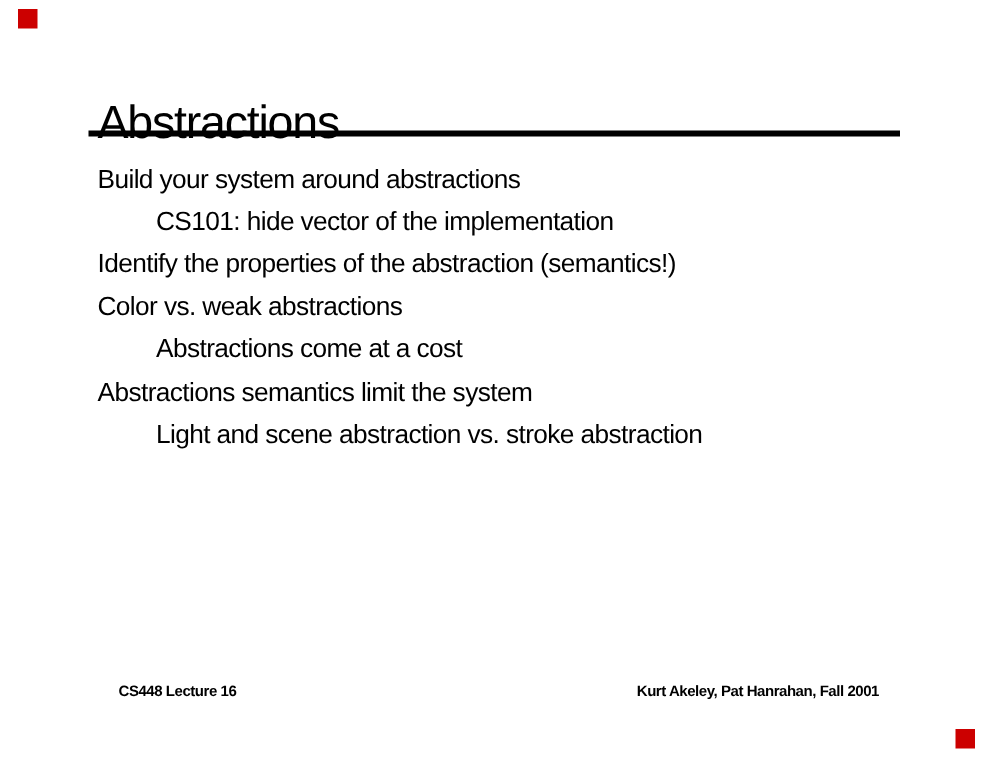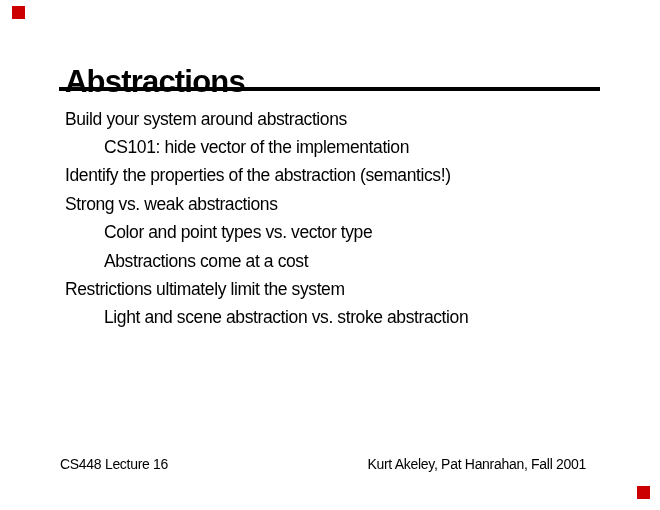--- a/index.html
+++ b/index.html
@@ -15,21 +15,21 @@
     position: absolute;
     width: 13px; height: 13px;
     background: #cc0000; 
   }
   .corner.tl { left: 12px; top: 6px; }
   .corner.br { left: 637px; top: 486px; }
   .slide-title {
     position: absolute;
     left: 65px; top: 45px;
     font-size: 31px;
-    font-weight: bold;
+    font-weight: normal;
     letter-spacing: -0.8px;
     line-height: 1;
     white-space: nowrap;
   }
   .title-rule {
     position: absolute;
     left: 59px; top: 87px;
     width: 541px; height: 4px;
     background: #000000;
   }
@@ -44,42 +44,42 @@
     align-items: center;
     font-size: 17.5px;
     font-weight: normal;
     letter-spacing: -0.4px;
     white-space: nowrap;
   }
   .line.l2 { padding-left: 39px; }
   .footer-left, .footer-right {
     position: absolute;
     top: 456px;
-    font-size: 14px;
-    font-weight: normal;
+    font-size: 10px;
+    font-weight: bold;
     letter-spacing: -0.3px;
     white-space: nowrap;
+    margin-left: 19px;
   }
   .footer-left { left: 60px; }
   .footer-right { right: 74px; }
 </style>
 </head>
 <body style="background: rgb(255, 255, 255); color: rgb(0, 0, 0);">
 
 <div class="corner tl" style="background: rgb(204, 0, 0);"></div>
 <div class="corner br" style="background: rgb(204, 0, 0);"></div>
 
 <h1 class="slide-title">Abstractions</h1>
 <div class="title-rule"></div>
 
 <div class="bullets">
   <div class="line l1">Build your system around abstractions</div>
   <div class="line l2">CS101: hide vector of the implementation</div>
   <div class="line l1">Identify the properties of the abstraction (semantics!)</div>
-  <div class="line l1">Strong vs. weak abstractions</div>
-  <div class="line l2">Color and point types vs. vector type</div>
+  <div class="line l1">Color vs. weak abstractions</div>
   <div class="line l2">Abstractions come at a cost</div>
-  <div class="line l1">Restrictions ultimately limit the system</div>
+  <div class="line l1">Abstractions semantics limit the system</div>
   <div class="line l2">Light and scene abstraction vs. stroke abstraction</div>
 </div>
 
 <div class="footer-left">CS448 Lecture 16</div>
 <div class="footer-right">Kurt Akeley, Pat Hanrahan, Fall 2001</div>
 
 </body></html>

